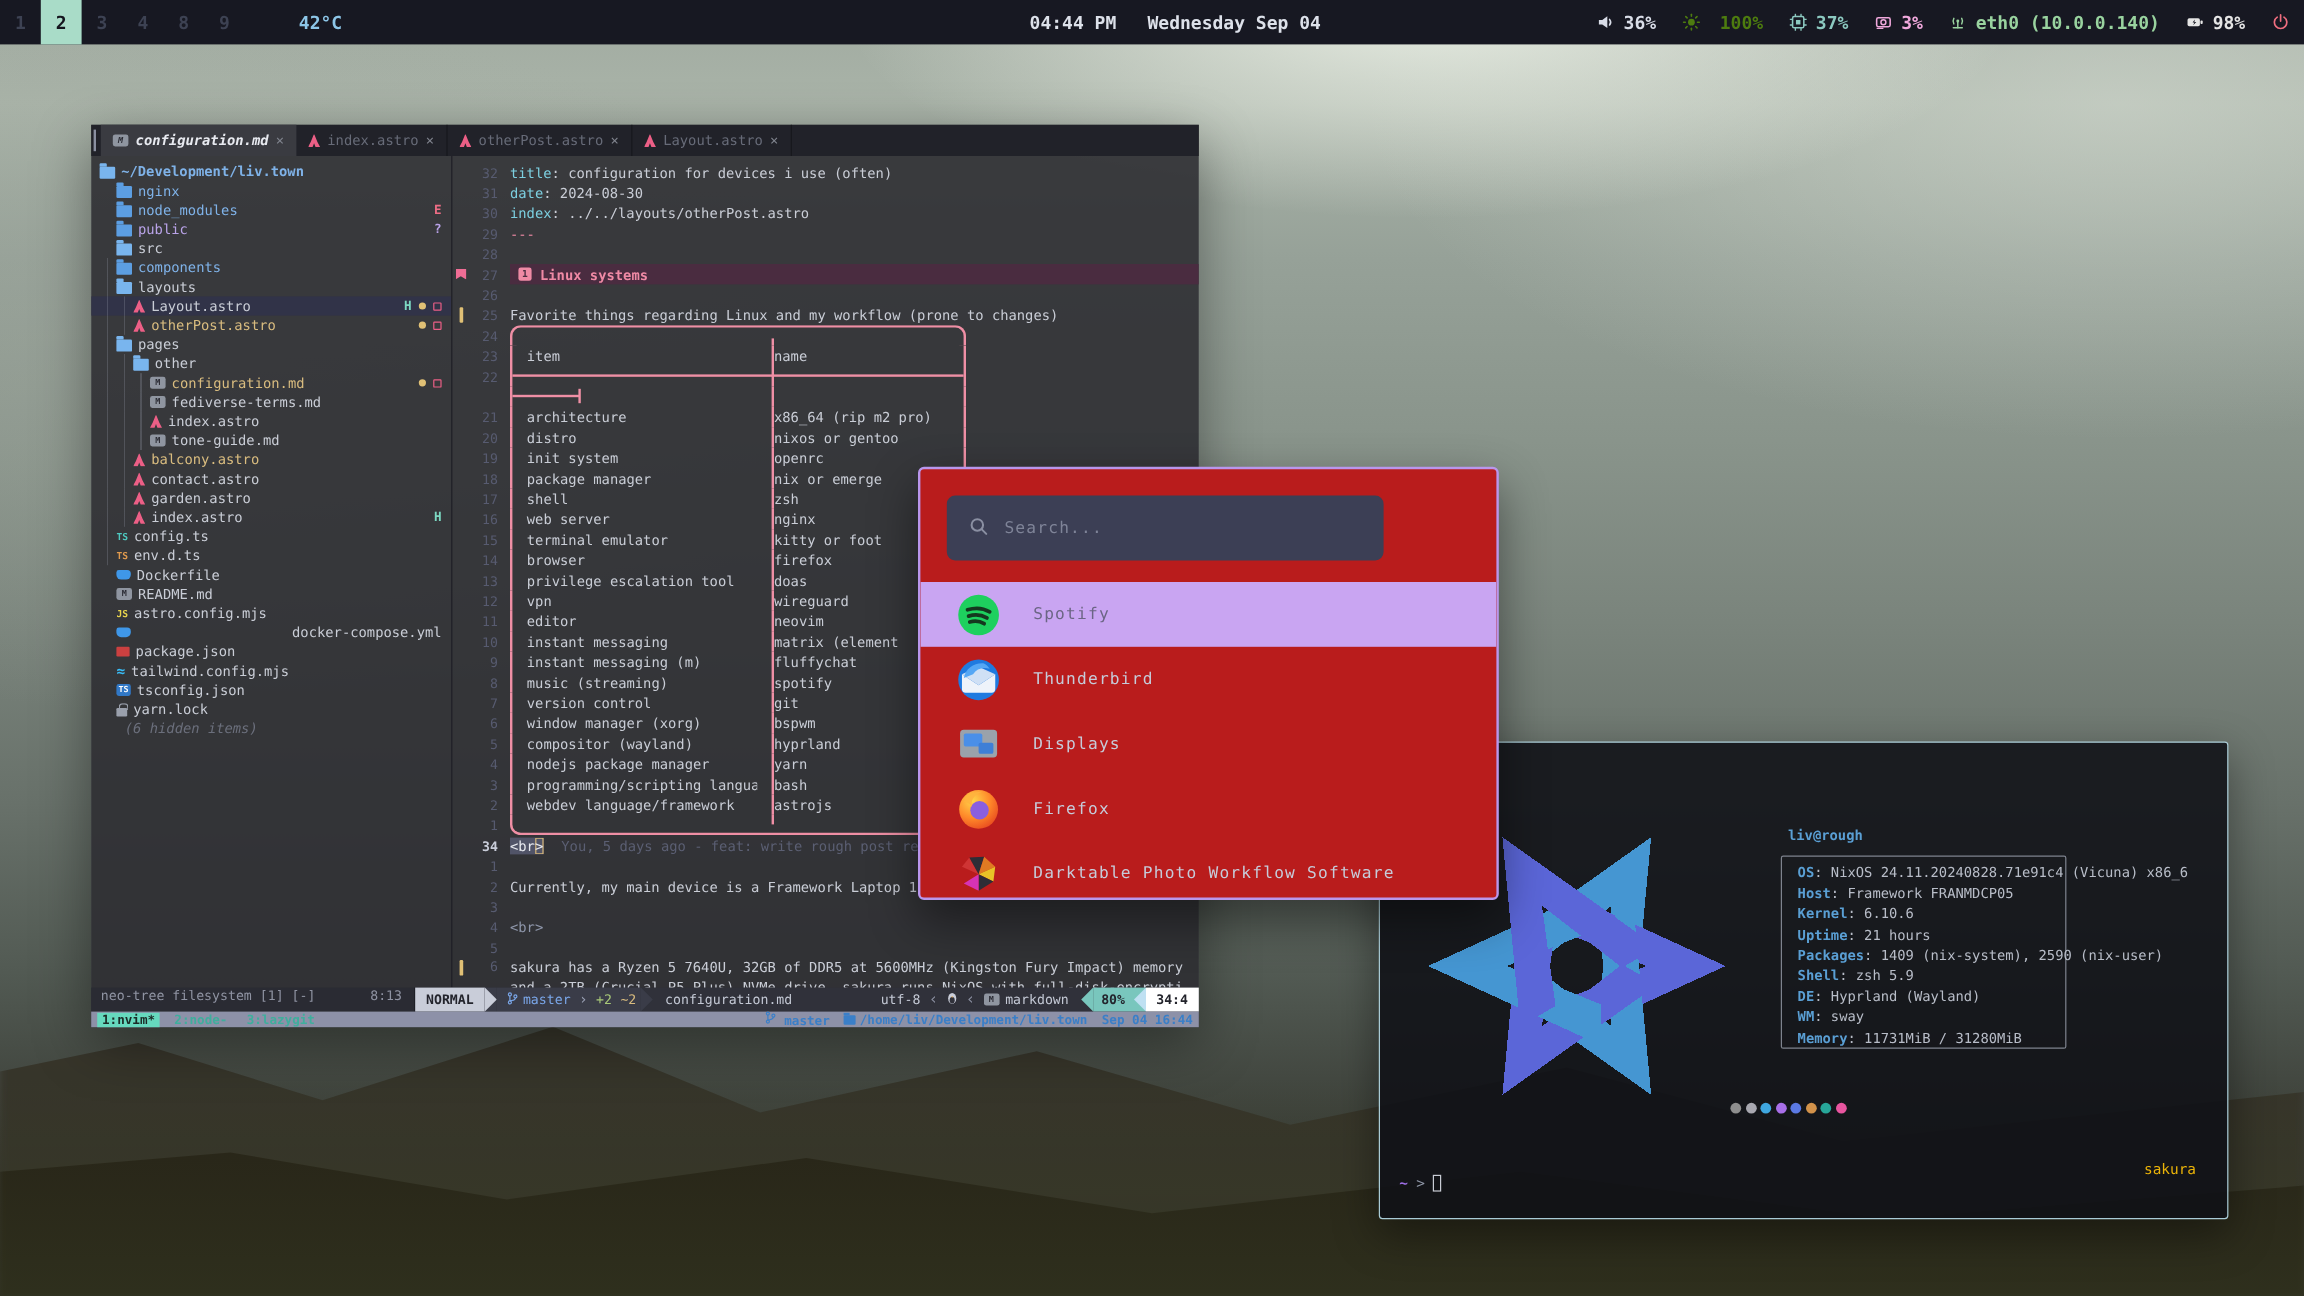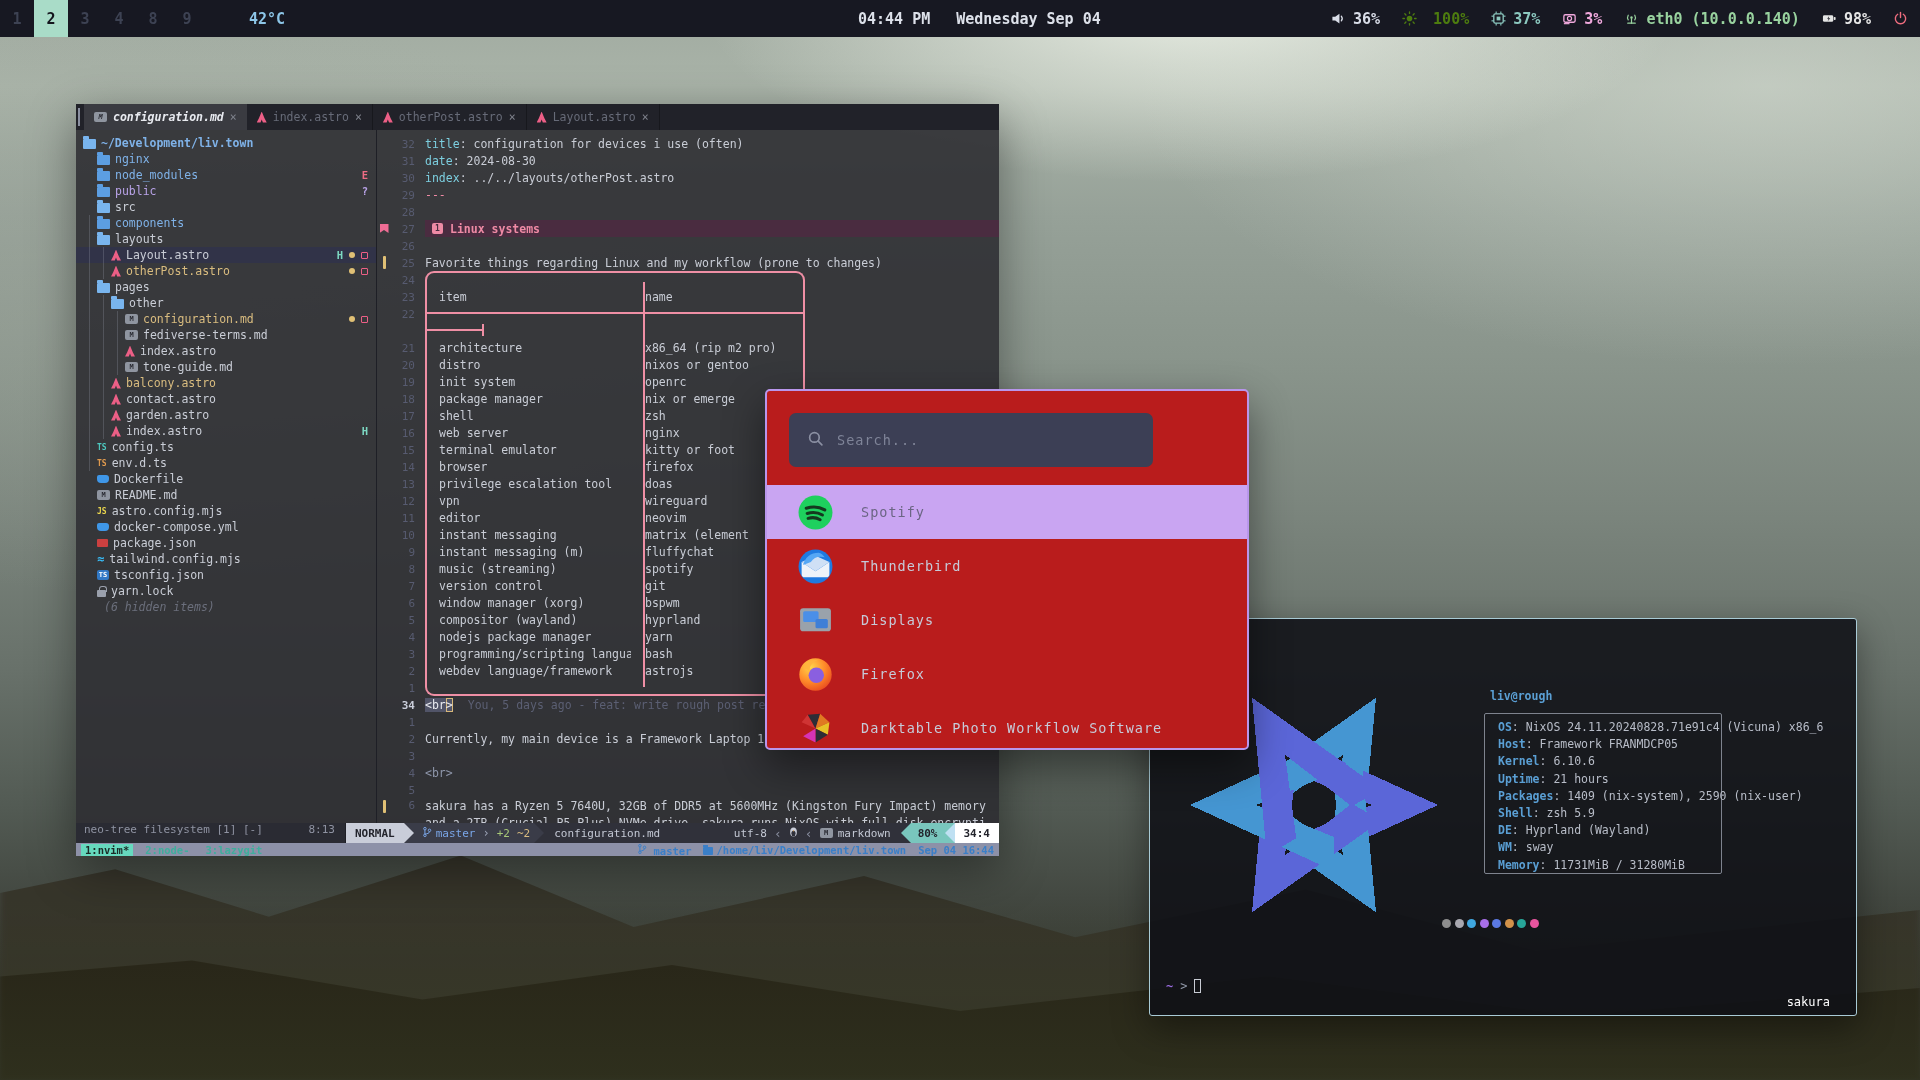--- a/index.html
+++ b/index.html
@@ -161,21 +161,21 @@
   .nixlogo { position:absolute; left:14px; top:36px; width:300px; height:300px; }
   .ffuser { position:absolute; left:340px; top:70px; color:#5a9fd4; font-weight:bold; font-size:11.5px; }
   .ffbox { position:absolute; left:334px; top:94px; width:238px; height:161px; border:1px solid #7e838e; border-radius:2px; }
   .fflines { position:absolute; left:348px; top:100px; font-size:11.5px; line-height:17.2px; white-space:pre; }
   .fk { color:#5a9fd4; font-weight:bold; } .fv { color:#b8bdc8; }
   .ffdots { position:absolute; left:292px; top:300px; display:flex; gap:3.5px; }
   .ffdot { width:9px; height:9px; border-radius:50%; }
   .ffprompt { position:absolute; left:16px; top:360px; display:flex; align-items:center; gap:7px; font-size:12px; }
   .pp { color:#9a6ce0; font-weight:bold; } .pc { color:#9098a8; }
   .pcur { width:7px; height:14px; border:1px solid #c8ccd4; }
-  .ffhost { position:absolute; right:26px; top:376px; color:#ffffff; font-size:12px; }
+  .ffhost { position:absolute; right:26px; top:348px; color:#eab308; font-size:12px; }
 </style>
 </head>
 <body>
 
 <div class="stage">
   <div class="wallpaper">
     <div class="mount1"></div>
     <div class="mount2"></div>
     <div class="grassTint"></div>
   </div>
@@ -336,21 +336,21 @@
           <div class="trow"><span class="guide"></span><span class="guide"></span><span class="guide"></span><span class="ti ti-md">M</span><span class="tlabel c-fg">tone-guide.md</span></div>
           <div class="trow"><span class="guide"></span><span class="guide"></span><span class="ti ti-astro"></span><span class="tlabel c-yellow">balcony.astro</span></div>
           <div class="trow"><span class="guide"></span><span class="guide"></span><span class="ti ti-astro"></span><span class="tlabel c-fg">contact.astro</span></div>
           <div class="trow"><span class="guide"></span><span class="guide"></span><span class="ti ti-astro"></span><span class="tlabel c-fg">garden.astro</span></div>
           <div class="trow"><span class="guide"></span><span class="guide"></span><span class="ti ti-astro"></span><span class="tlabel c-fg">index.astro</span><span class="marks"><span class="mk-txt mk-teal">H</span></span></div>
           <div class="trow"><span class="guide"></span><span class="ti ti-ts">TS</span><span class="tlabel c-fg">config.ts</span></div>
           <div class="trow"><span class="guide"></span><span class="ti ti-ts-orange">TS</span><span class="tlabel c-fg">env.d.ts</span></div>
           <div class="trow" style="padding-left: 21px;"><span class="ti ti-docker"></span><span class="tlabel c-fg">Dockerfile</span></div>
           <div class="trow" style="padding-left: 21px;"><span class="ti ti-md">M</span><span class="tlabel c-fg">README.md</span></div>
           <div class="trow" style="padding-left: 21px;"><span class="ti ti-js">JS</span><span class="tlabel c-fg">astro.config.mjs</span></div>
-          <div class="trow" style="padding-left: 21px;"><span class="ti ti-docker"></span><span class="tlabel c-fg">docker-compose.yml</span></div>
+          <div class="trow" style="padding-left: 21px; justify-content: space-between;"><span class="ti ti-docker"></span><span class="tlabel c-fg">docker-compose.yml</span></div>
           <div class="trow" style="padding-left: 21px;"><span class="ti ti-npm"></span><span class="tlabel c-fg">package.json</span></div>
           <div class="trow" style="padding-left: 21px;"><span class="ti ti-tailwind">≈</span><span class="tlabel c-fg">tailwind.config.mjs</span></div>
           <div class="trow" style="padding-left: 21px;"><span class="ti ti-ts-box">TS</span><span class="tlabel c-fg">tsconfig.json</span></div>
           <div class="trow" style="padding-left: 21px;"><span class="ti ti-lock"></span><span class="tlabel c-fg">yarn.lock</span></div>
           <div class="trow" style="padding-left: 21px;"><span class="ti ti-none"></span><span class="tlabel c-dim titalic">(6 hidden items)</span></div>
         </div>
       <div class="edit">
           <div class="ln"><span class="sign"></span><span class="num">32</span><span class="lc"><span class="yk">title</span><span class="yv">: configuration for devices i use (often)</span></span></div>
           <div class="ln"><span class="sign"></span><span class="num">31</span><span class="lc"><span class="yk">date</span><span class="yv">: 2024-08-30</span></span></div>
           <div class="ln"><span class="sign"></span><span class="num">30</span><span class="lc"><span class="yk">index</span><span class="yv">: ../../layouts/otherPost.astro</span></span></div>

